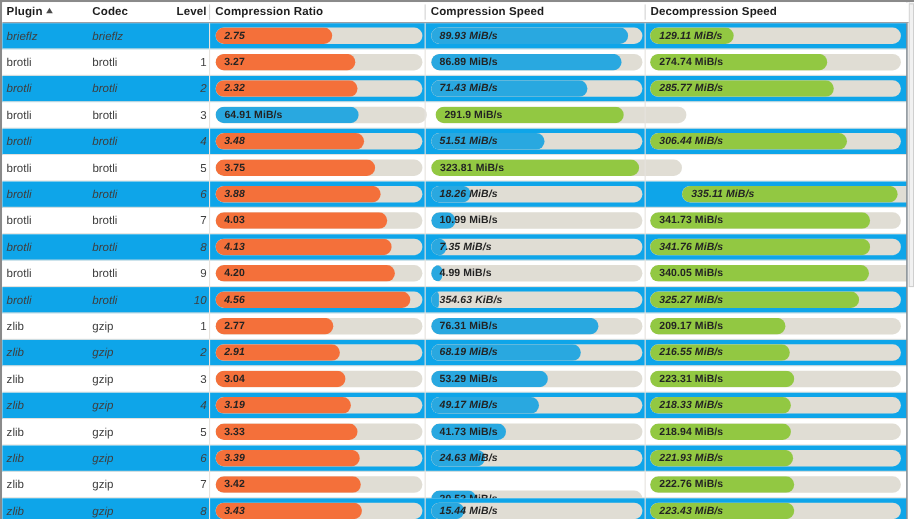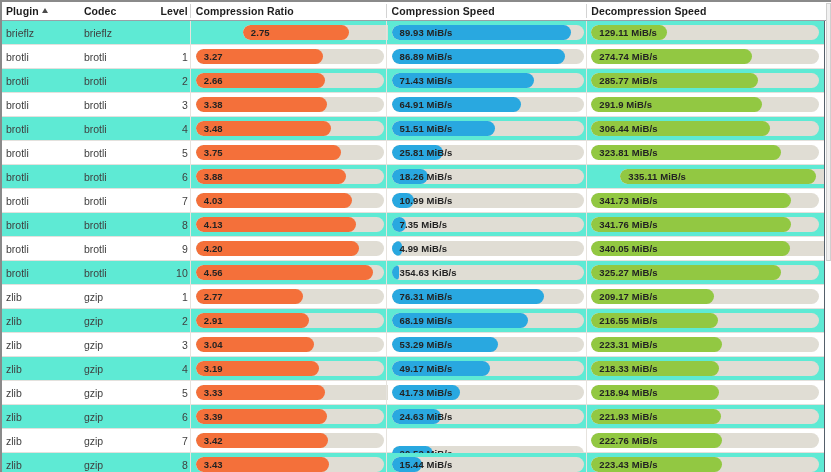--- a/index.html
+++ b/index.html
@@ -78,21 +78,21 @@
   .rows { position: absolute; top: 19px; left: 0; right: 0; bottom: 0; }
   .row {
     display: flex;
     align-items: center;
     height: 24px;
     box-sizing: border-box;
     border-bottom: 1px solid #e3e1dd;
     background: #ffffff;
     position: relative;
   }
-  .row.alt { background: #5eead4; }
+  .row.alt { background: #0ea5e9; font-style: italic; }
   .row .cell {
     box-sizing: border-box;
     padding: 0 4px;
     height: 24px;
     line-height: 24px;
     font-size: 10.5px;
     color: #3f3f3f;
     white-space: nowrap;
     overflow: hidden;
   }
@@ -181,21 +181,21 @@
       <div class="sep" style="left:384px"></div>
       <div class="sep" style="left:584px"></div>
     </div>
 
     <div class="rows" id="rows-host">
         <div class="row alt">
           <div class="cell c-plugin">brieflz</div>
           <div class="cell c-codec">brieflz</div>
           <div class="cell c-level"></div>
           <div class="cell c-ratio">
-            <div class="barwrap" style="width: 188px; margin-left: 47px;">
+            <div class="barwrap" style="width: 188px;">
               <div class="barfill f-orange" style="width: 106.598px;"></div>
               <div class="barlabel">2.75</div>
             </div>
           </div>
           <div class="cell c-cspd">
             <div class="barwrap" style="width: 192px;">
               <div class="barfill f-blue" style="width: 179.86px;"></div>
               <div class="barlabel">89.93 MiB/s</div>
             </div>
           </div>
@@ -229,46 +229,40 @@
             </div>
           </div>
         </div>
         <div class="row alt">
           <div class="cell c-plugin">brotli</div>
           <div class="cell c-codec">brotli</div>
           <div class="cell c-level">2</div>
           <div class="cell c-ratio">
             <div class="barwrap" style="width: 188px;">
               <div class="barfill f-orange" style="width: 129.468px;"></div>
-              <div class="barlabel">2.66</div>
+              <div class="barlabel">2.32</div>
             </div>
           </div>
           <div class="cell c-cspd">
             <div class="barwrap" style="width: 192px;">
               <div class="barfill f-blue" style="width: 142.86px;"></div>
               <div class="barlabel">71.43 MiB/s</div>
             </div>
           </div>
           <div class="cell c-dspd">
             <div class="barwrap" style="width: 228px;">
               <div class="barfill f-green" style="width: 167.066px;"></div>
               <div class="barlabel">285.77 MiB/s</div>
             </div>
           </div>
         </div>
         <div class="row">
           <div class="cell c-plugin">brotli</div>
           <div class="cell c-codec">brotli</div>
           <div class="cell c-level">3</div>
-          <div class="cell c-ratio">
-            <div class="barwrap" style="width: 188px;">
-              <div class="barfill f-orange" style="width: 131.019px;"></div>
-              <div class="barlabel">3.38</div>
-            </div>
-          </div>
           <div class="cell c-cspd">
             <div class="barwrap" style="width: 192px;">
               <div class="barfill f-blue" style="width: 129.82px;"></div>
               <div class="barlabel">64.91 MiB/s</div>
             </div>
           </div>
           <div class="cell c-dspd">
             <div class="barwrap" style="width: 228px;">
               <div class="barfill f-green" style="width: 170.649px;"></div>
               <div class="barlabel">291.9 MiB/s</div>
@@ -299,26 +293,20 @@
           </div>
         </div>
         <div class="row">
           <div class="cell c-plugin">brotli</div>
           <div class="cell c-codec">brotli</div>
           <div class="cell c-level">5</div>
           <div class="cell c-ratio">
             <div class="barwrap" style="width: 188px;">
               <div class="barfill f-orange" style="width: 145.361px;"></div>
               <div class="barlabel">3.75</div>
-            </div>
-          </div>
-          <div class="cell c-cspd">
-            <div class="barwrap" style="width: 192px;">
-              <div class="barfill f-blue" style="width: 51.62px;"></div>
-              <div class="barlabel">25.81 MiB/s</div>
             </div>
           </div>
           <div class="cell c-dspd">
             <div class="barwrap" style="width: 228px;">
               <div class="barfill f-green" style="width: 189.304px;"></div>
               <div class="barlabel">323.81 MiB/s</div>
             </div>
           </div>
         </div>
         <div class="row alt">
@@ -526,21 +514,21 @@
               <div class="barfill f-green" style="width: 127.639px;"></div>
               <div class="barlabel">218.33 MiB/s</div>
             </div>
           </div>
         </div>
         <div class="row">
           <div class="cell c-plugin">zlib</div>
           <div class="cell c-codec">gzip</div>
           <div class="cell c-level">5</div>
           <div class="cell c-ratio">
-            <div class="barwrap" style="width: 188px; padding-left: 44px;">
+            <div class="barwrap" style="width: 188px;">
               <div class="barfill f-orange" style="width: 129.08px;"></div>
               <div class="barlabel">3.33</div>
             </div>
           </div>
           <div class="cell c-cspd">
             <div class="barwrap" style="width: 192px;">
               <div class="barfill f-blue" style="width: 68.5px;"></div>
               <div class="barlabel">41.73 MiB/s</div>
             </div>
           </div>

